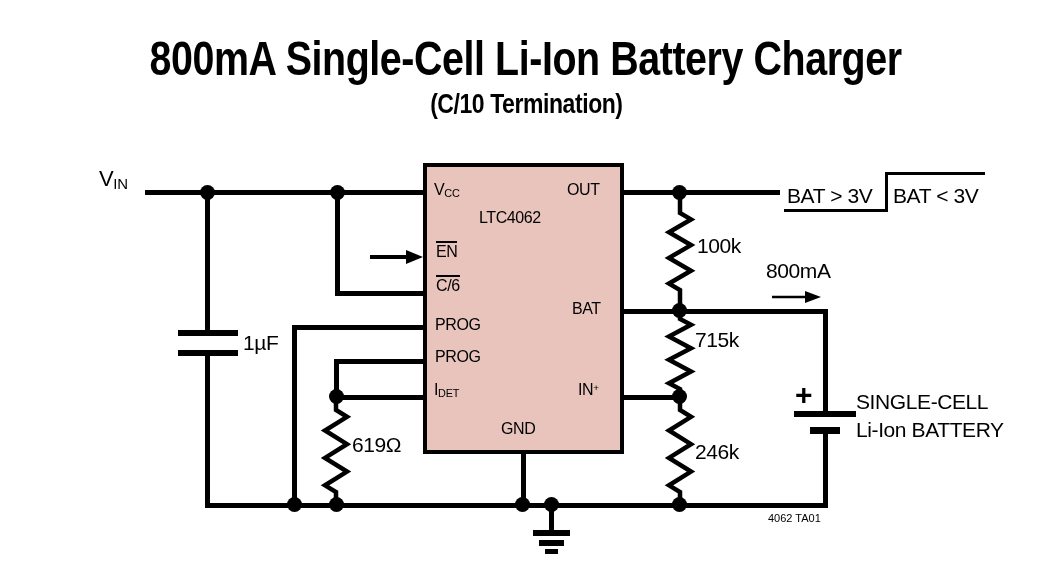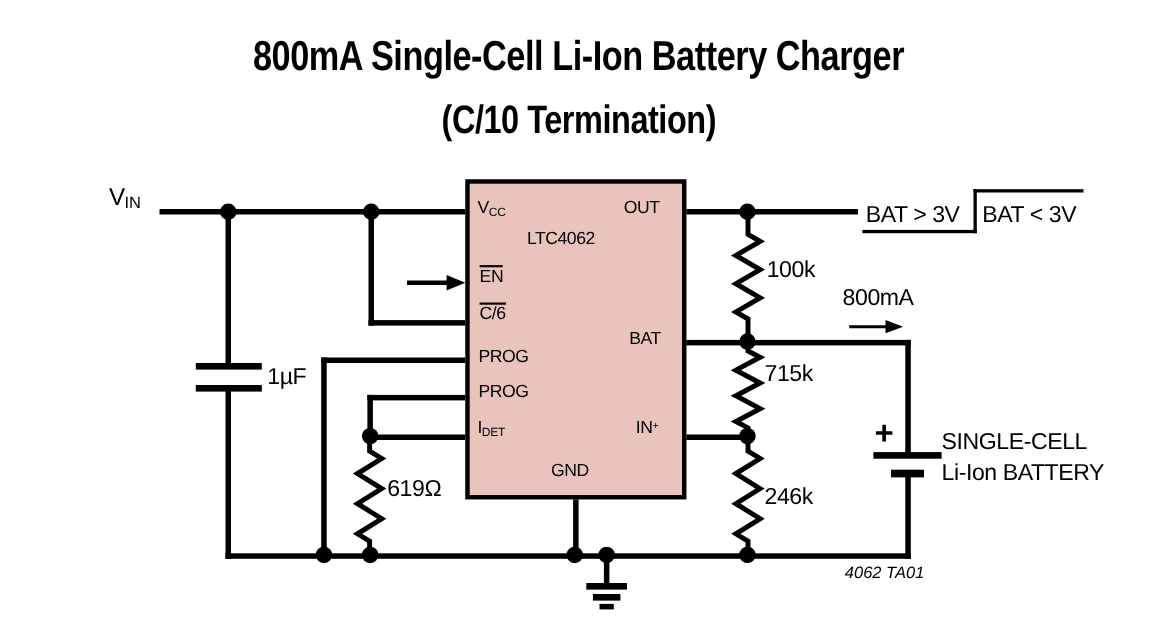--- a/index.html
+++ b/index.html
@@ -5,26 +5,26 @@
   html,body{margin:0;padding:0;background:#fff;}
   #canvas{
     position:relative;width:1052px;height:580px;background:#ffffff;overflow:hidden;
     font-family:"Liberation Sans","DejaVu Sans",sans-serif;color:#000;
   }
   
   .w{position:absolute;background:#000;}
   .dot{position:absolute;width:15px;height:15px;border-radius:50%;background:#000;}
   
   .title-line{position:absolute;left:0;width:1052px;text-align:center;font-weight:bold;white-space:nowrap;}
-  .t1{top:31px;font-size:38px;}
-  .t2{top:88px;font-size:36px;}
+  .t1{top:31px;font-size:48px;}
+  .t2{top:88px;font-size:28px;}
   .condense{display:inline-block;transform:scaleX(0.82);letter-spacing:-0.5px;}
   
   .lbl{position:absolute;font-size:21px;white-space:nowrap;letter-spacing:-0.4px;}
-  .small{font-size:15px;letter-spacing:0;font-style:italic;}
+  .small{font-size:11px;letter-spacing:0;}
   sub.sb{font-size:0.68em;vertical-align:-0.22em;letter-spacing:-0.2px;}
   sup.sp{font-size:0.62em;vertical-align:0.45em;letter-spacing:-0.2px;}
   .ovl{border-top:2.6px solid #000;padding-top:1px;display:inline-block;line-height:1;}
   
   .ic{position:absolute;left:423px;top:163px;width:201px;height:291px;box-sizing:border-box;
       border:4px solid #000;}
   .pin{position:absolute;font-size:16px;white-space:nowrap;letter-spacing:-0.4px;}
   .plus{position:absolute;font-size:30px;font-weight:bold;letter-spacing:0;}
   svg{position:absolute;display:block;}
 </style>

